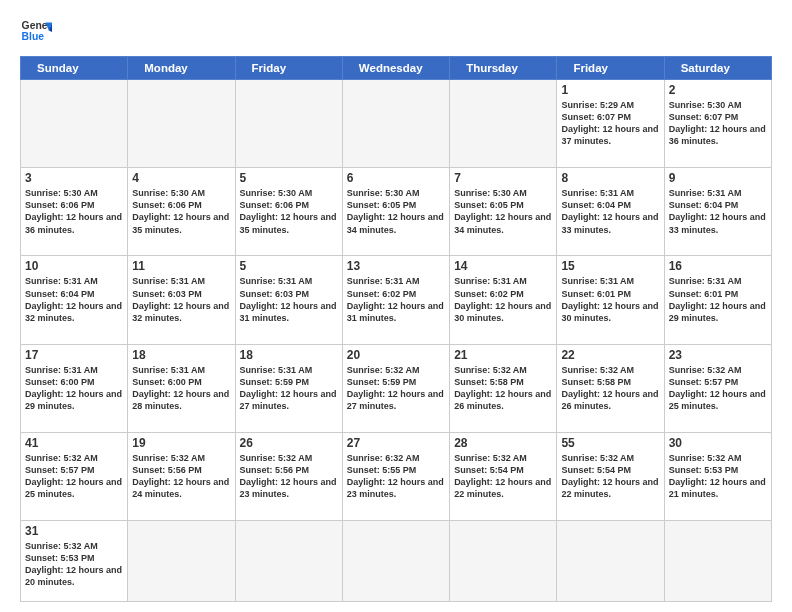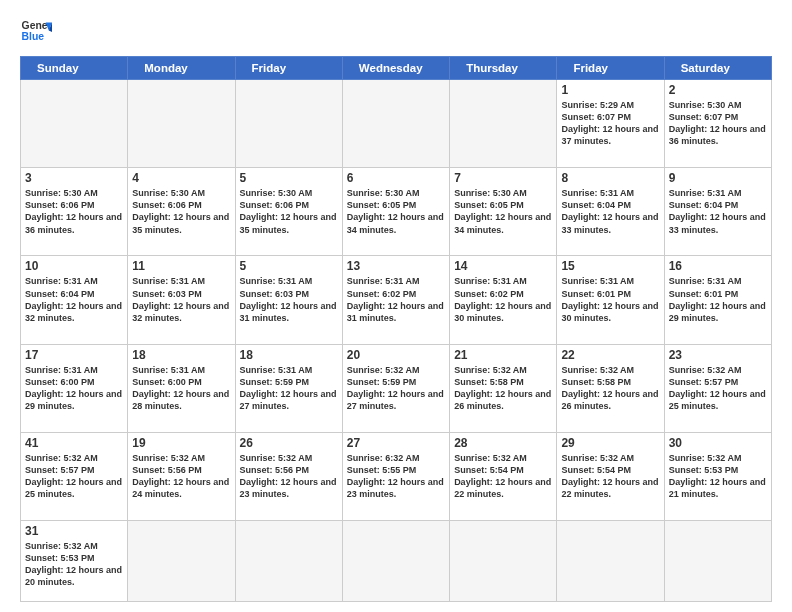--- a/index.html
+++ b/index.html
@@ -327,21 +327,21 @@
 and 23 minutes.</div>
           </td>
           <td>
             <span class="day-number">28</span>
             <div class="day-info">Sunrise: 5:32 AM
 Sunset: 5:54 PM
 Daylight: 12 hours
 and 22 minutes.</div>
           </td>
           <td>
-            <span class="day-number">29</span>
+            <span class="day-number">55</span>
             <div class="day-info">Sunrise: 5:32 AM
 Sunset: 5:54 PM
 Daylight: 12 hours
 and 22 minutes.</div>
           </td>
           <td>
             <span class="day-number">30</span>
             <div class="day-info">Sunrise: 5:32 AM
 Sunset: 5:53 PM
 Daylight: 12 hours

